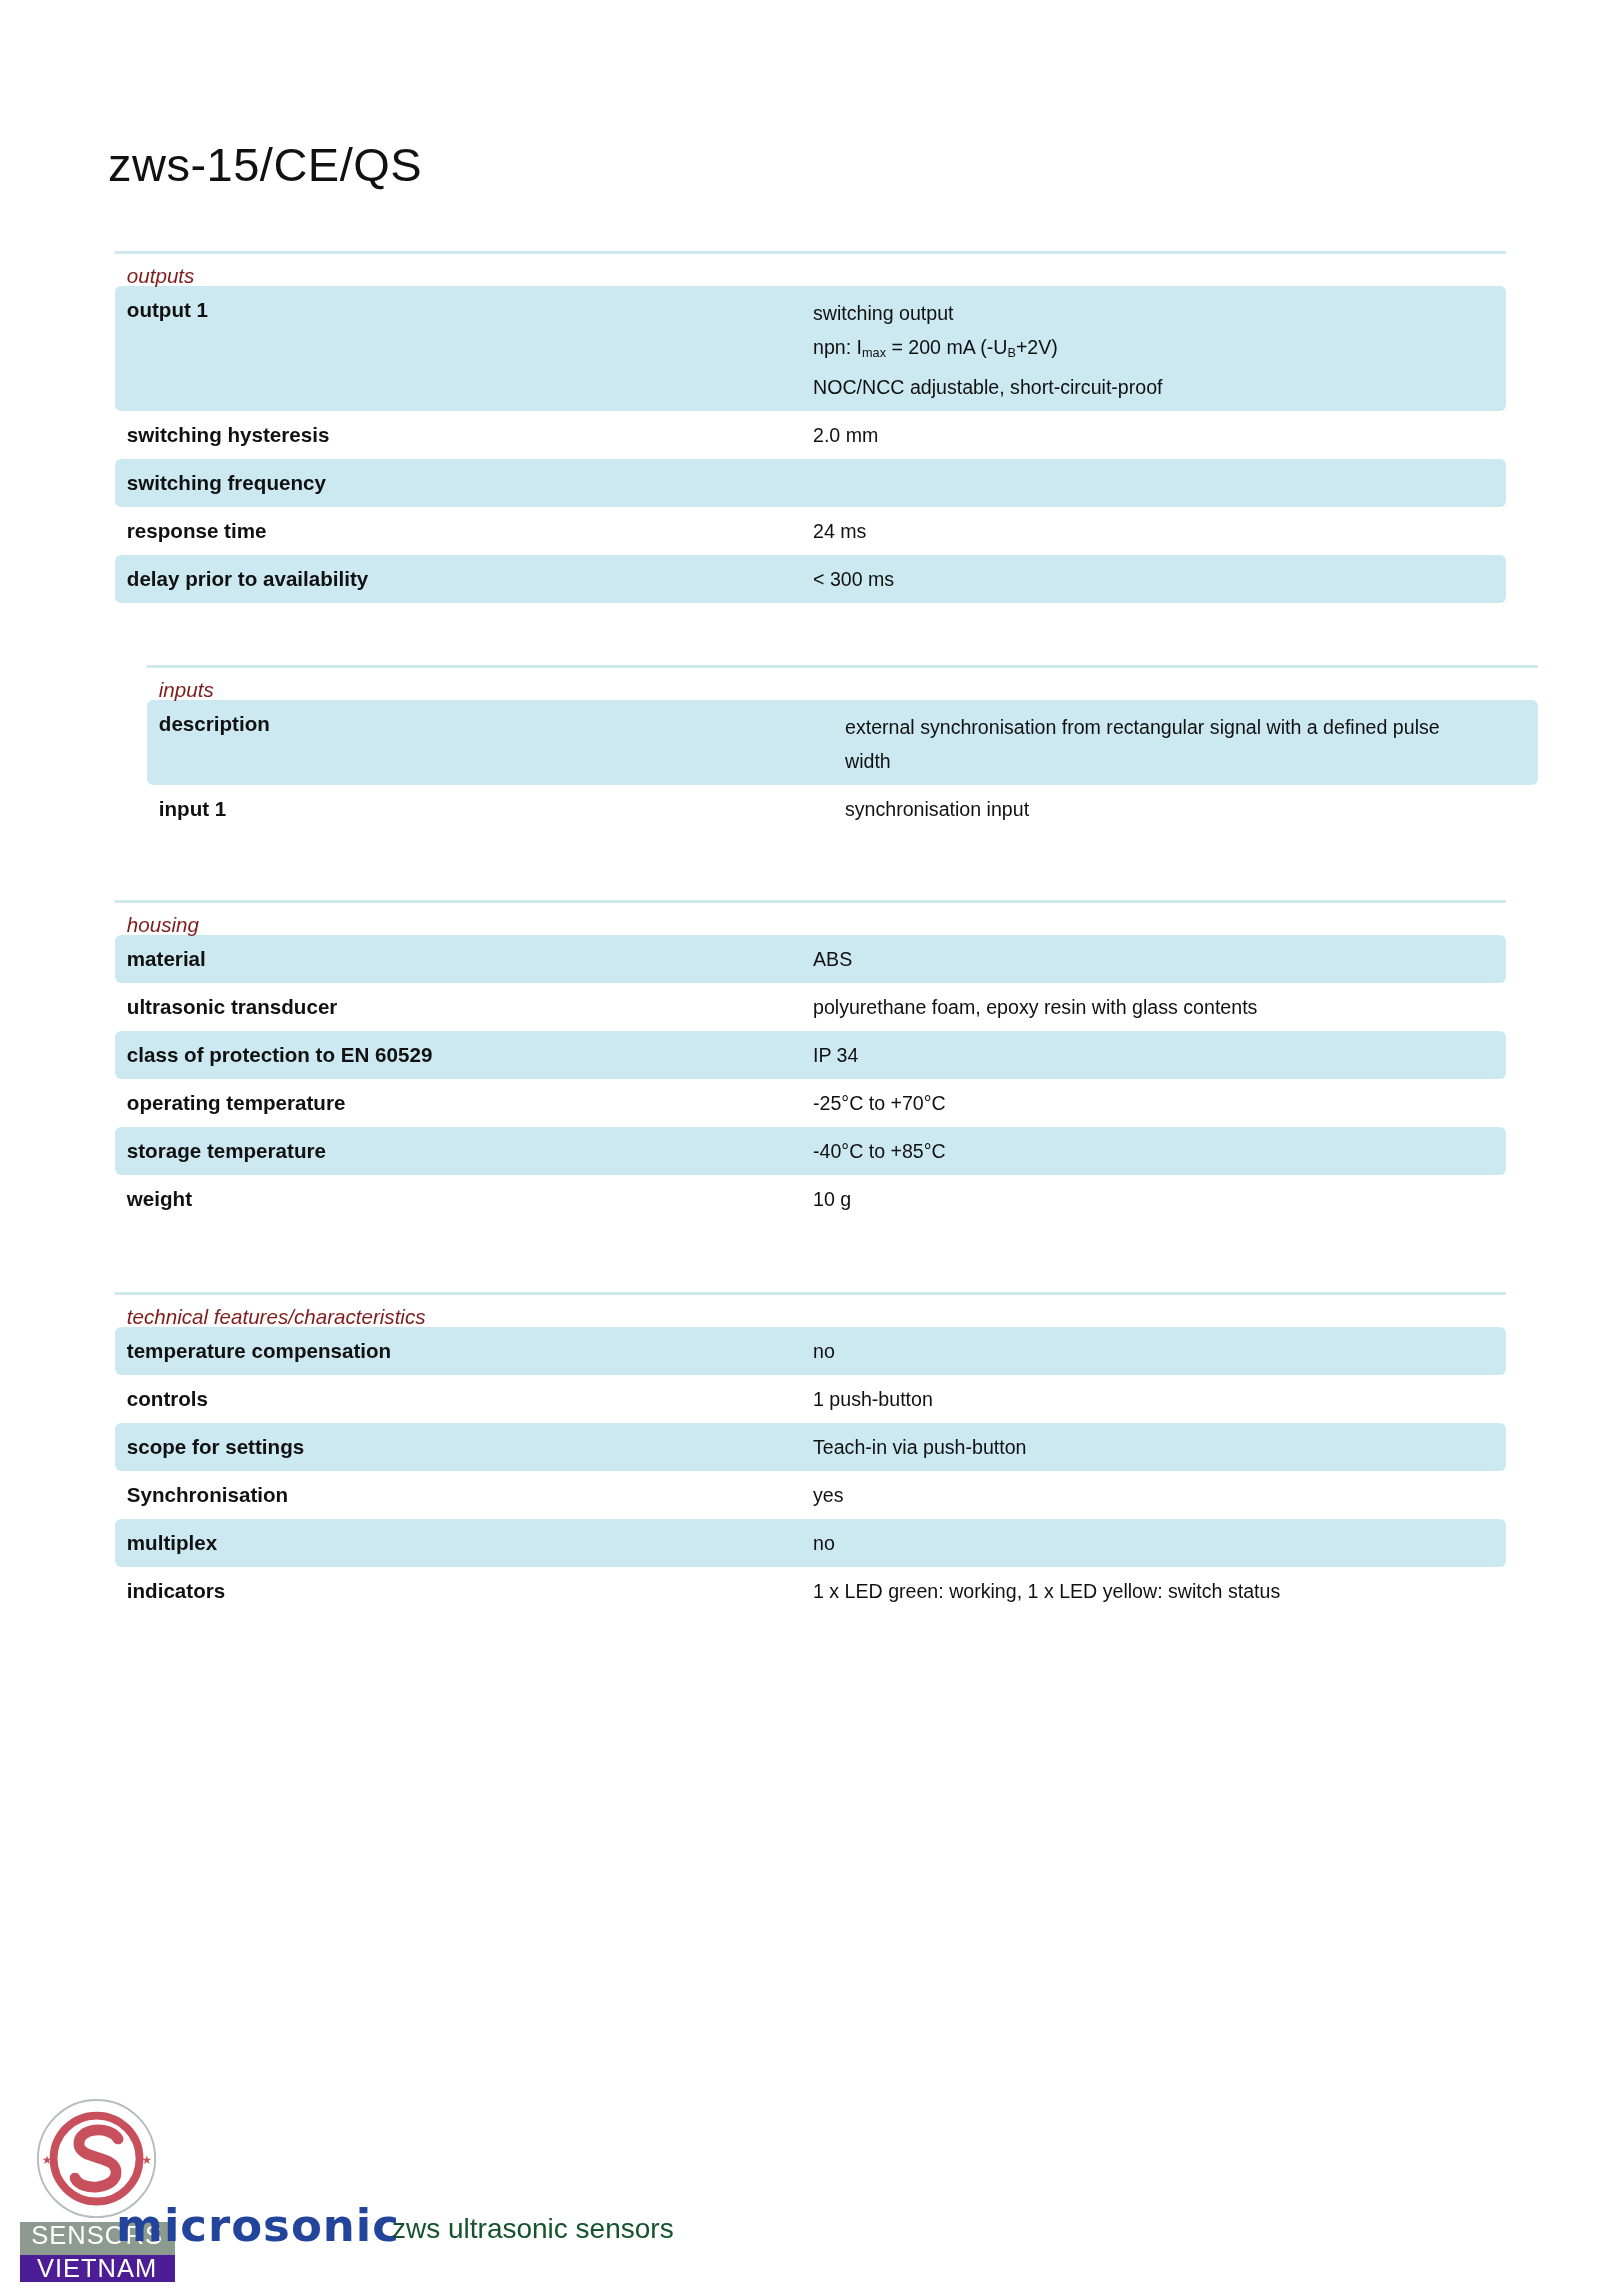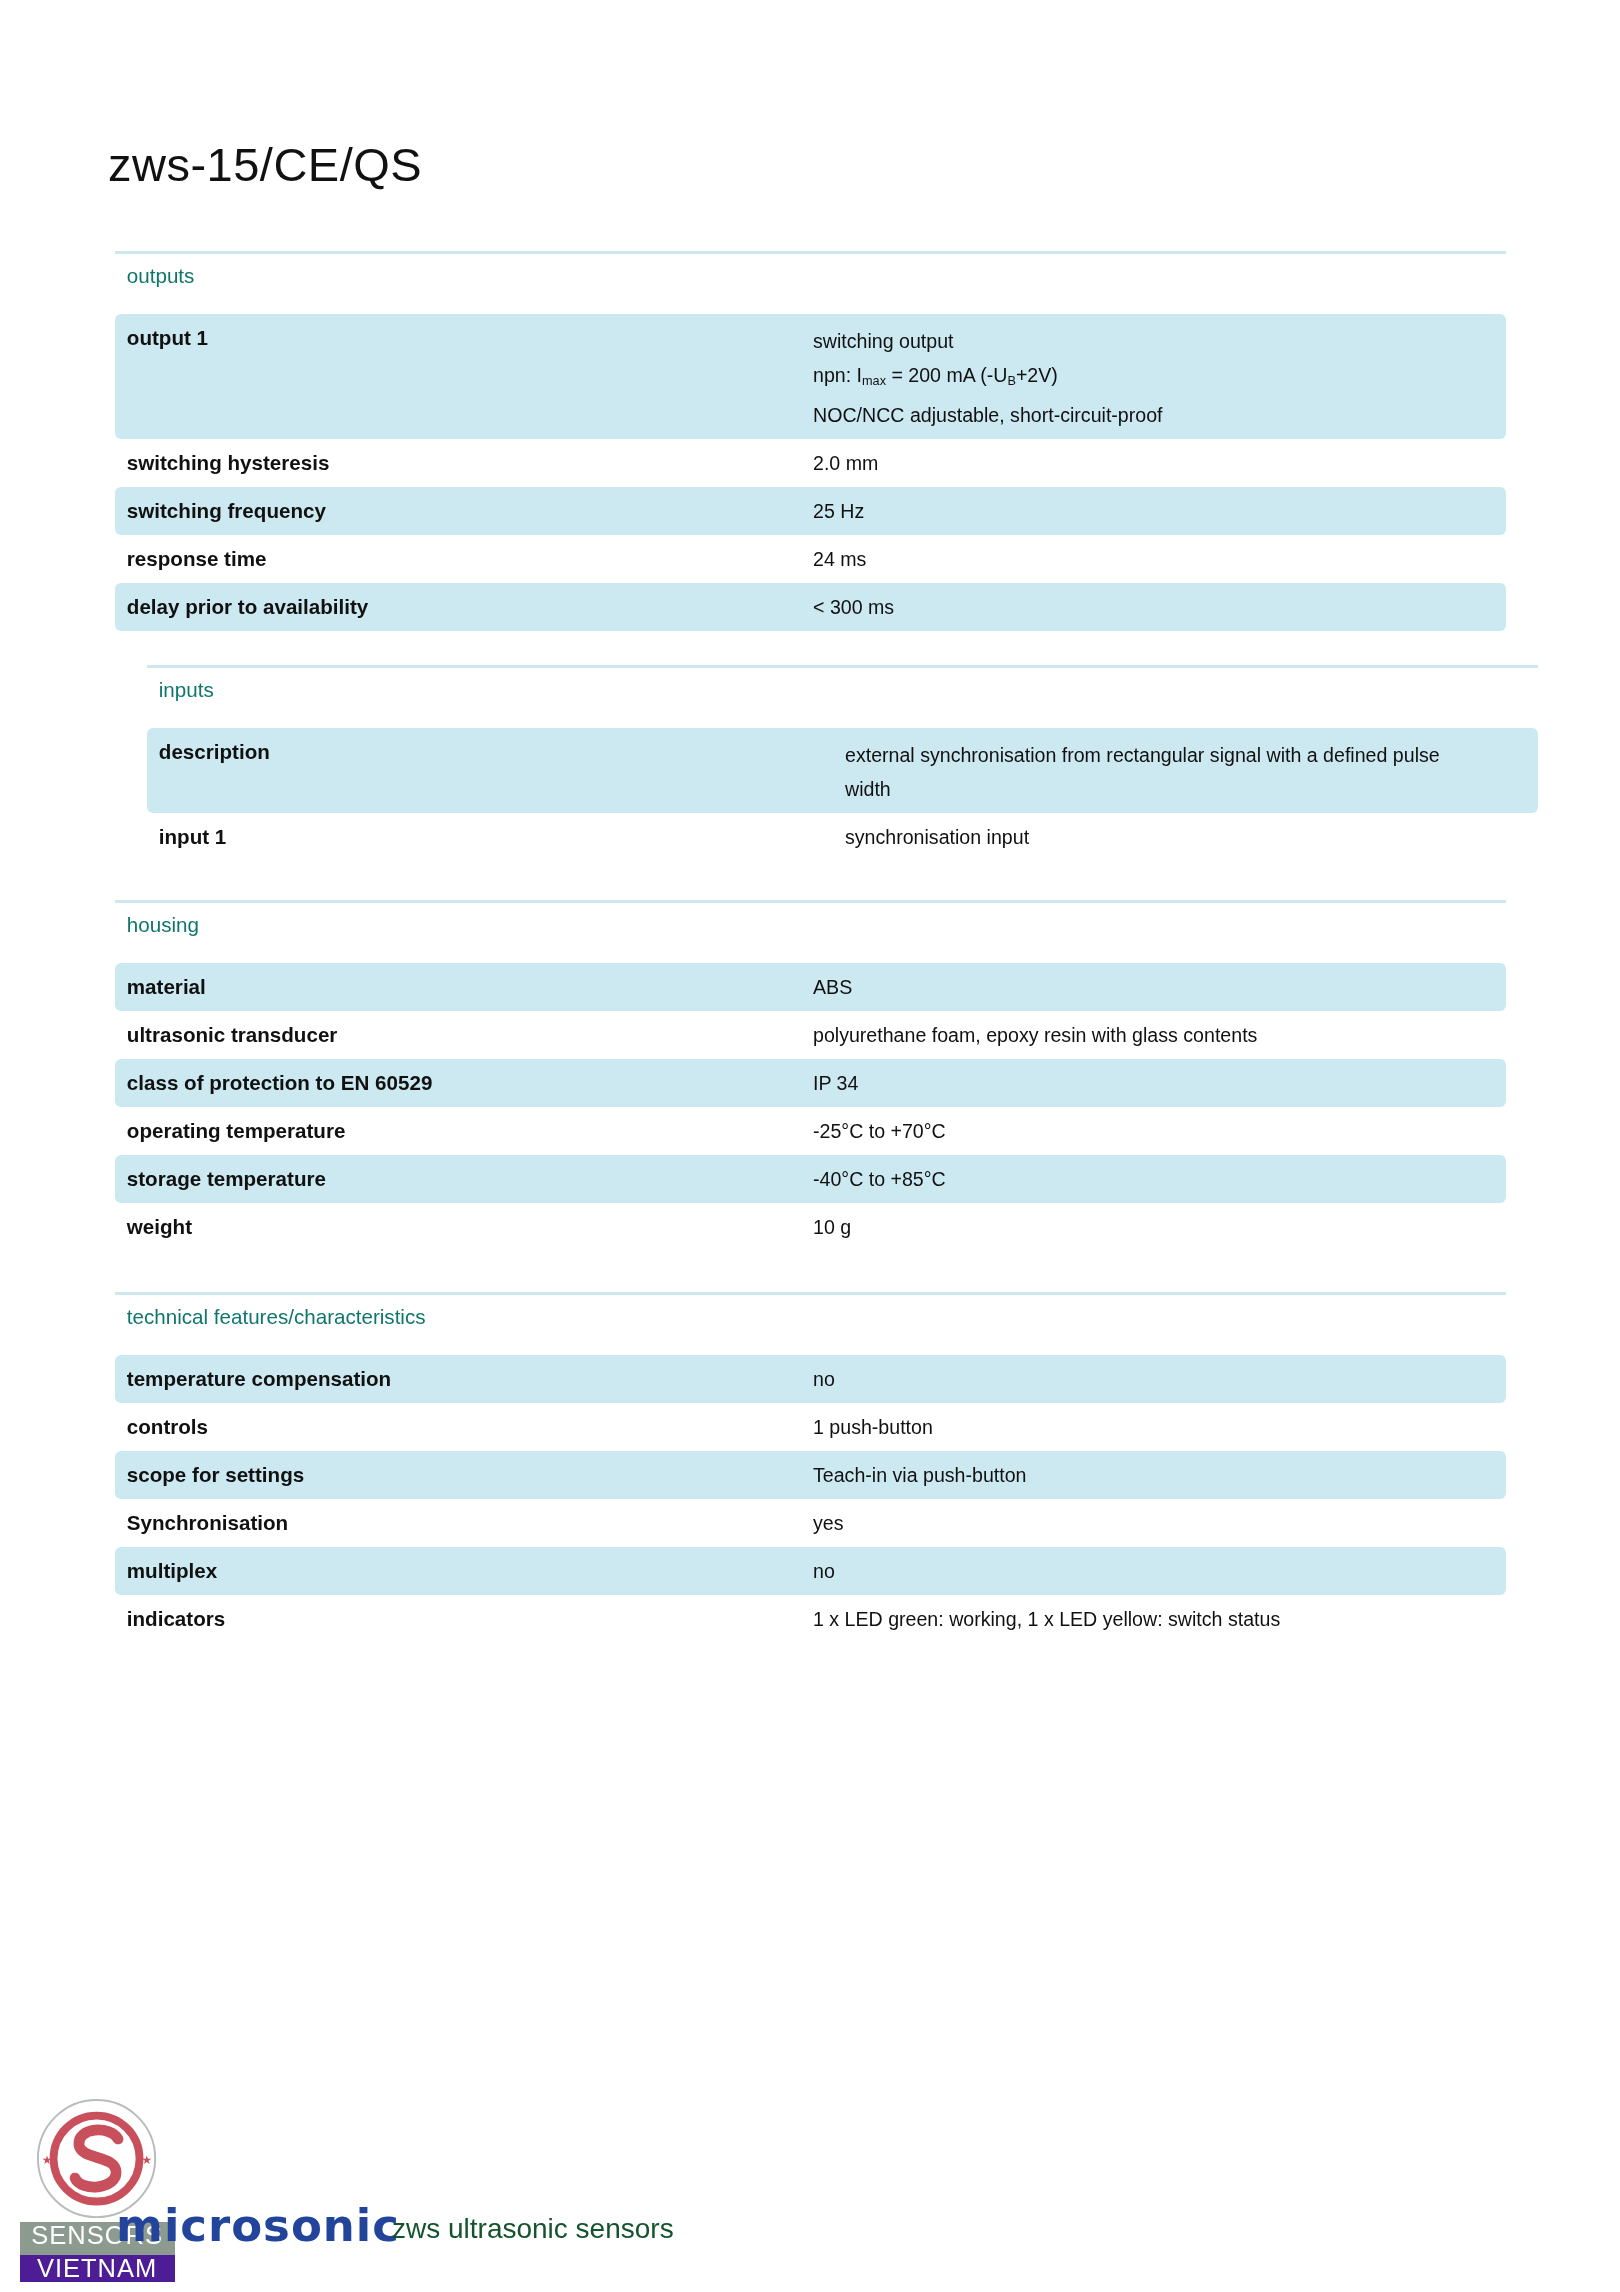--- a/index.html
+++ b/index.html
@@ -2,21 +2,21 @@
 <html><head>
 <meta charset="utf-8">
 <style>
   html, body { margin:0; padding:0; background:#ffffff; }
   body { width:1620px; height:2293px; position:relative; overflow:hidden;
          font-family:"Liberation Sans", "DejaVu Sans", sans-serif; color:#1a1a1a; }
   .title { position:absolute; left:108px; top:137px; font-size:47px; font-weight:normal;
            letter-spacing:0.5px; color:#111; margin:0; }
   .section { position:absolute; left:115px; width:1391px; }
   .section-rule { height:2.9px; background:#cfe8ef; }
-  .section-head { height:60px; line-height:43px; padding-left:11.8px; font-size:20.6px; color:#0f766e; }
+  .section-head { height:32px; line-height:43px; padding-left:11.8px; font-size:20.6px; color:#7f1d1d;font-style:italic; }
   .row { display:flex; min-height:48px; align-items:flex-start; }
   .row.shaded { background:#cce9f1;border-radius:6px; }
   .row .label { width:698px; padding-left:11.8px; font-size:20.6px; line-height:48px; color:#111; font-weight:600; box-sizing:border-box; }
   .row .value { flex:1; font-size:19.6px; color:#111; padding-top:9.8px; padding-bottom:7.8px; line-height:34px; }
   .row .value.single { padding-top:0; padding-bottom:0; line-height:48px; }
   .row .value div { white-space:nowrap; }
   sub { font-size:12.7px; vertical-align:-2.9px; }
   .footer-text { position:absolute; left:392px; top:2213px; font-size:28px; color:#14532d; }
   .ms-logo { position:absolute; left:116px; top:2199px; font-size:45px; font-weight:bold; color:#22449a;
              letter-spacing:1px; font-family:"DejaVu Sans", sans-serif; }
@@ -44,23 +44,20 @@
         </div>
       </div>
       <div class="row">
         <div class="label">switching hysteresis</div>
         <div class="value single">
           <div>2.0 mm</div>
         </div>
       </div>
       <div class="row shaded">
         <div class="label">switching frequency</div>
-        <div class="value single">
-          <div>25 Hz</div>
-        </div>
       </div>
       <div class="row">
         <div class="label">response time</div>
         <div class="value single">
           <div>24 ms</div>
         </div>
       </div>
       <div class="row shaded">
         <div class="label">delay prior to availability</div>
         <div class="value single">

